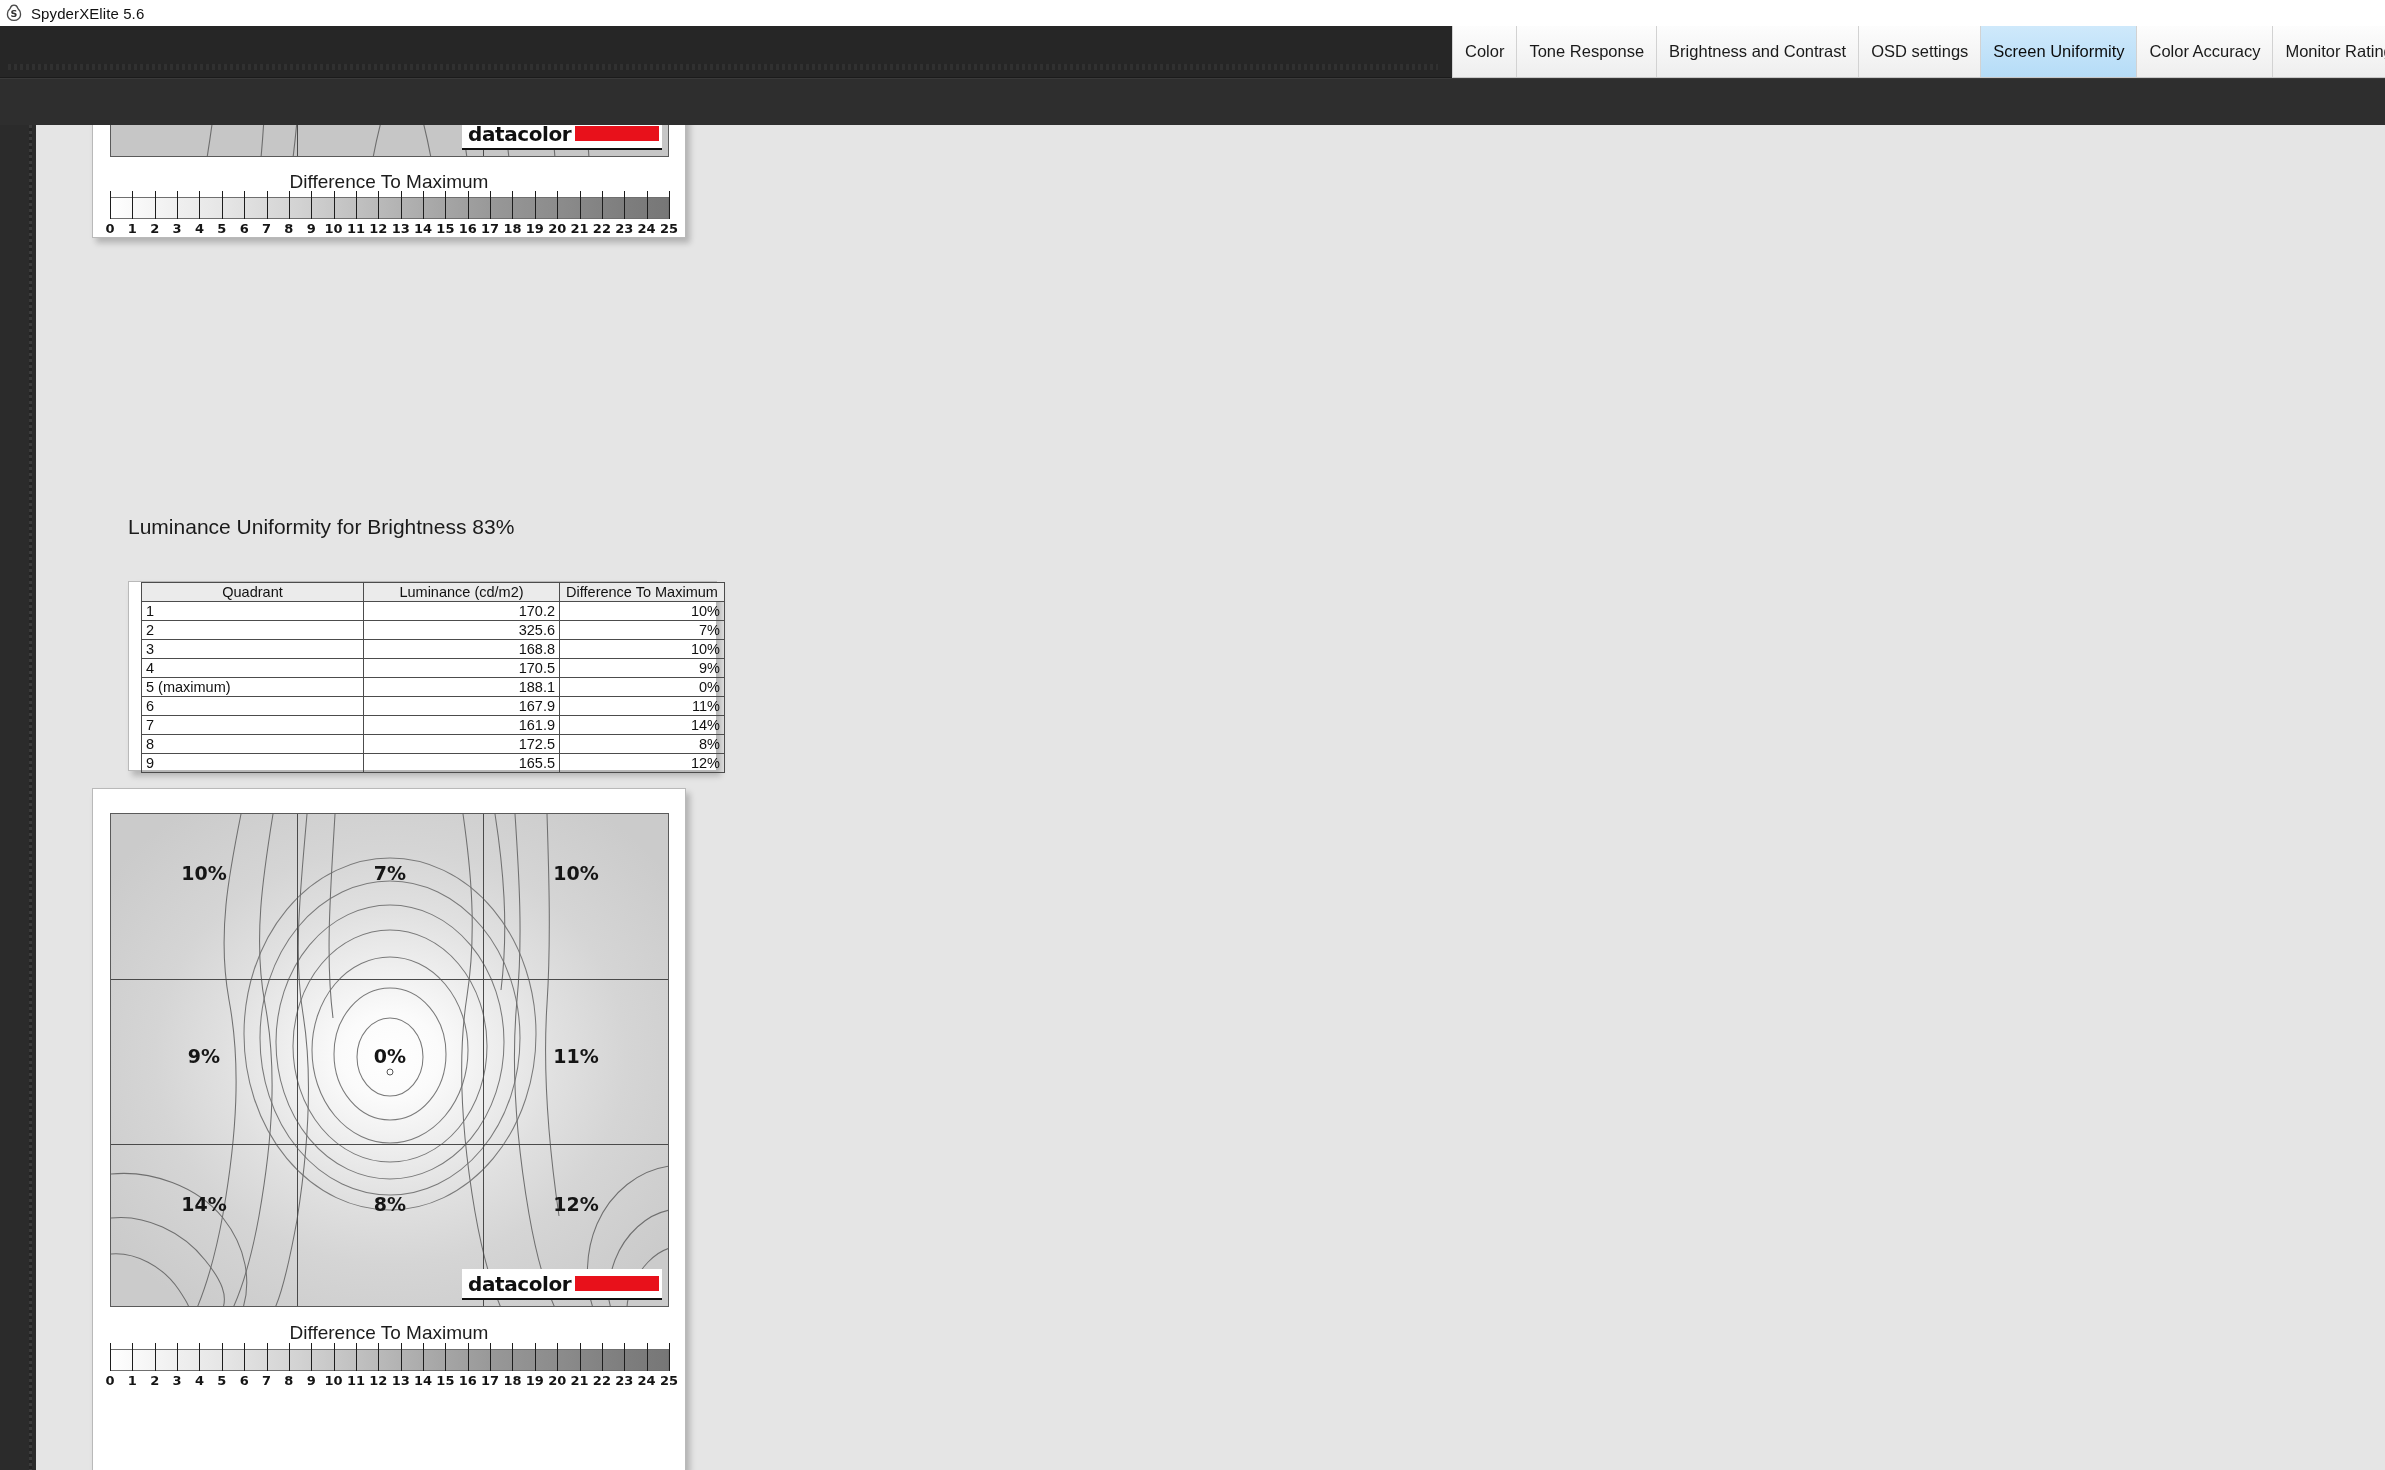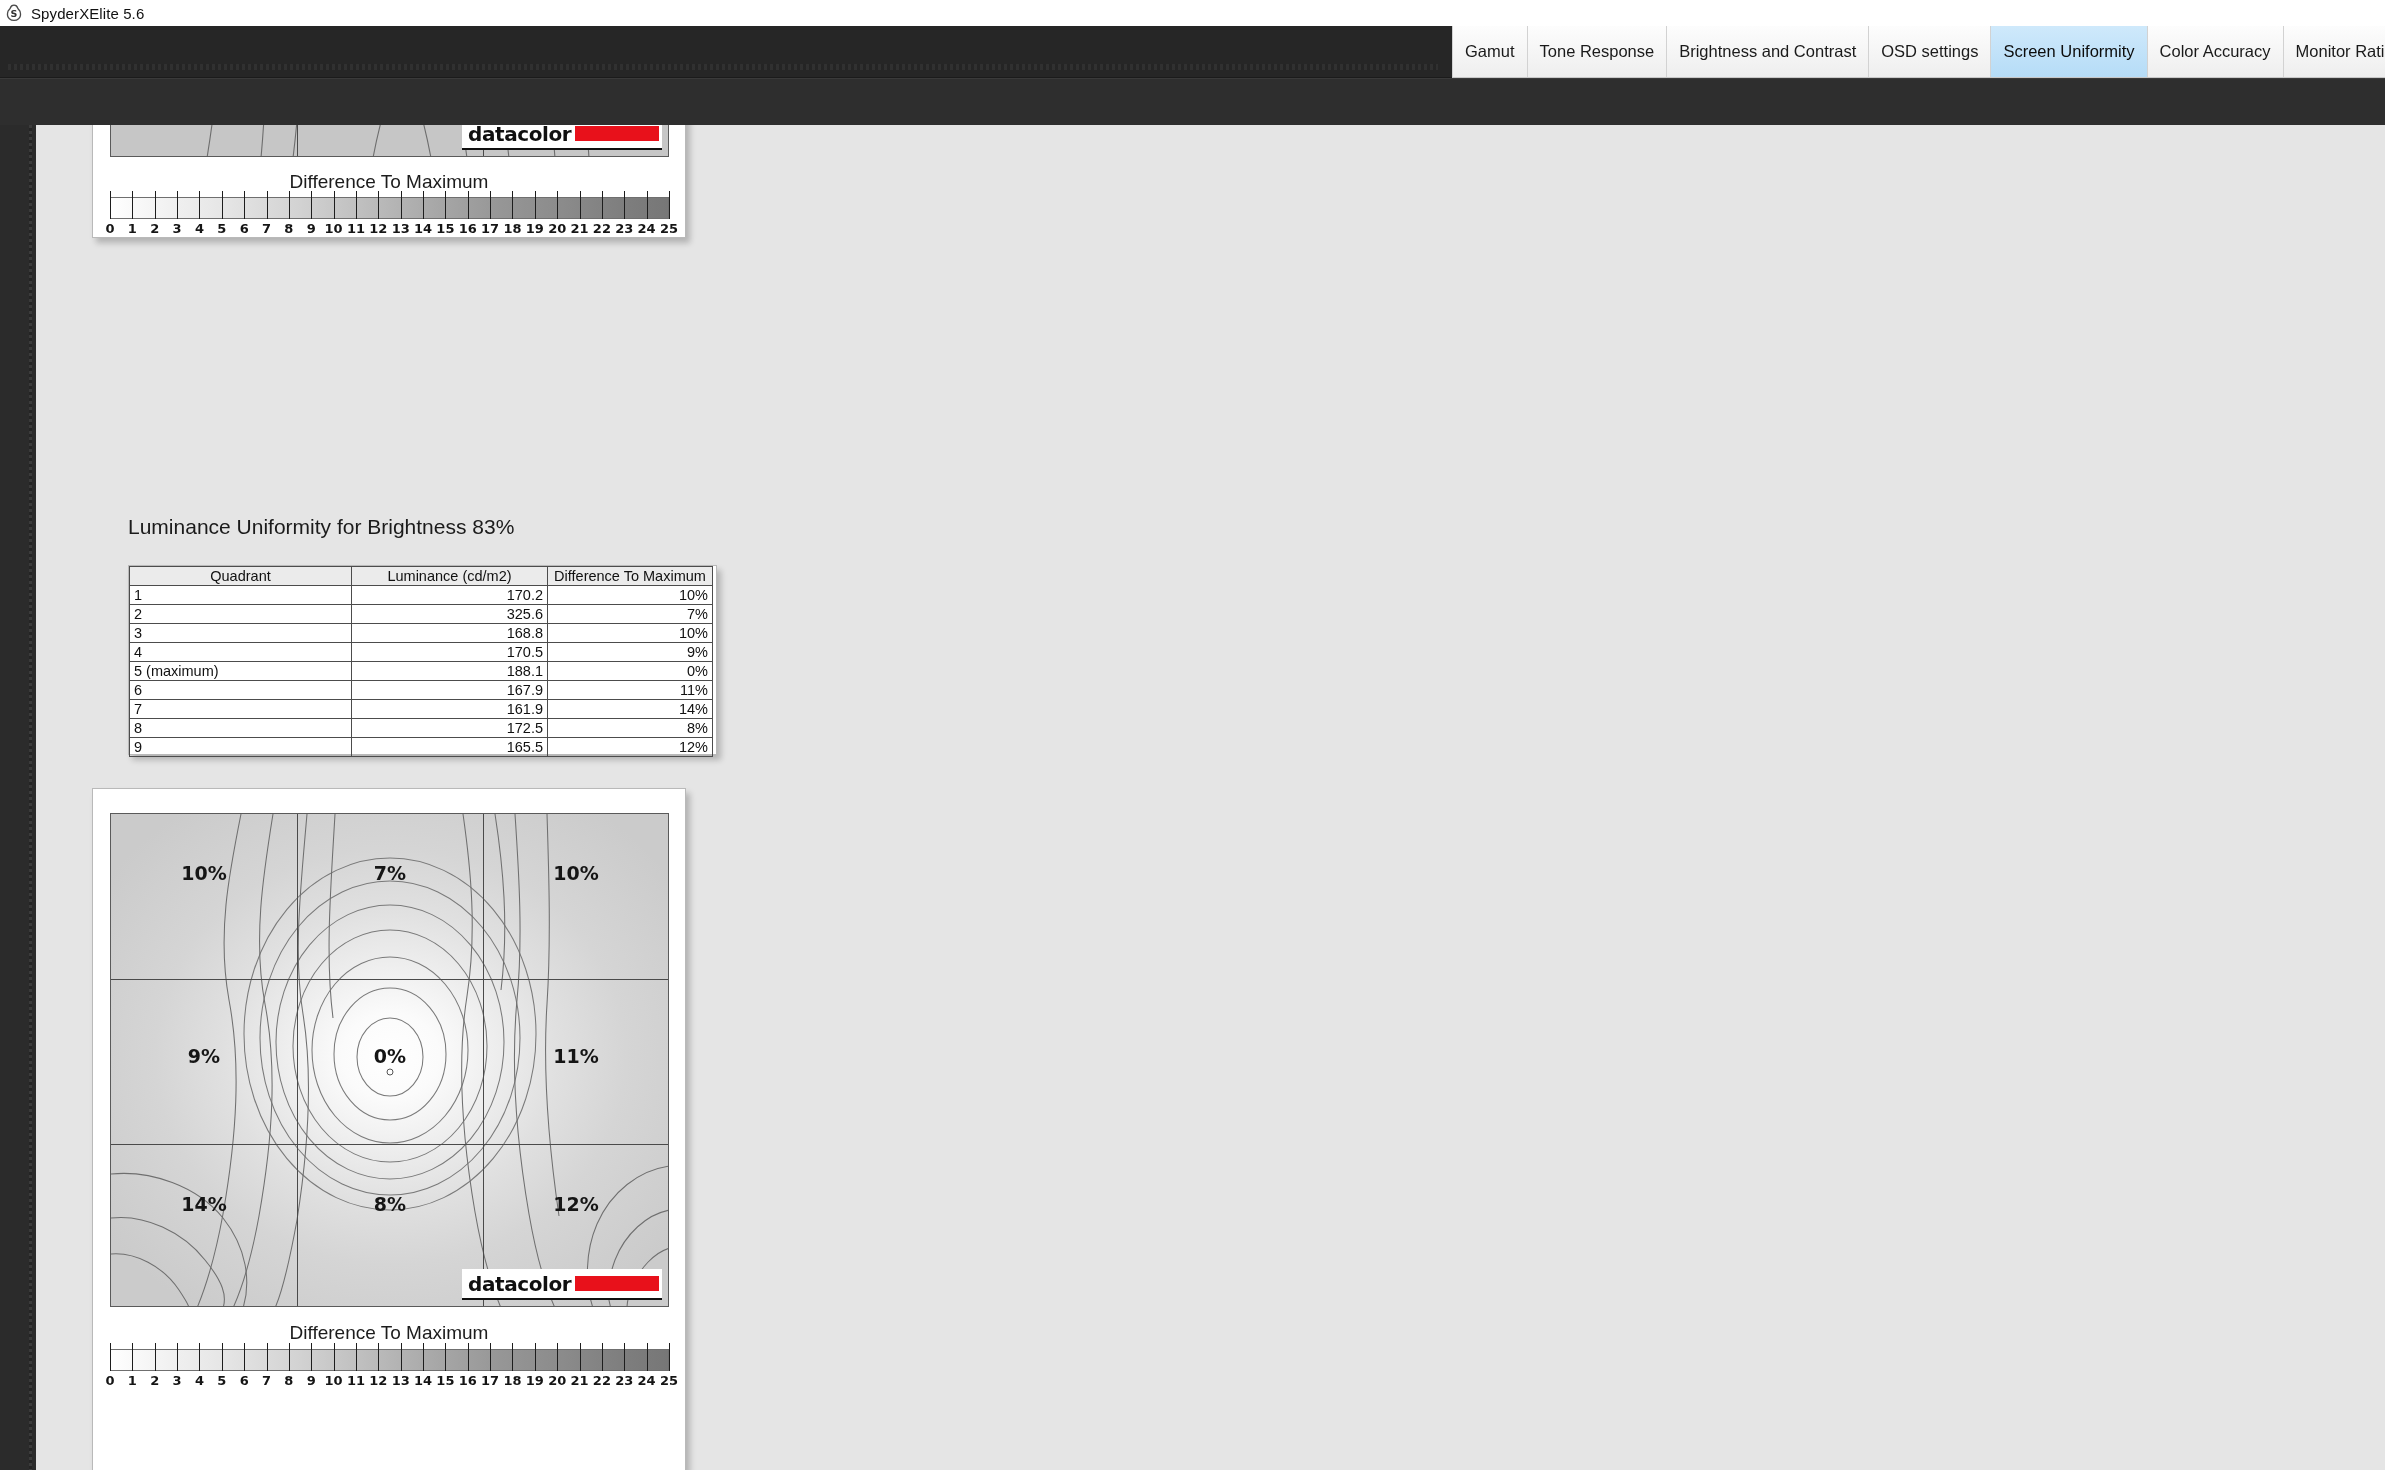--- a/index.html
+++ b/index.html
@@ -152,21 +152,21 @@
   }
 
   
   #section-title {
     position: absolute; left: 92px; top: 390px;
     font-size: 21px; color: #1b1b1b; white-space: nowrap;
   }
 
   
   #lum-table-card {
-    left: 92px; top: 440px; width: 589px; height: 190px;
+    left: 92px; top: 456px; width: 589px; height: 190px; padding-left: 12px;
   }
   table.lum {
     border-collapse: collapse; width: 583px; margin: 0;
     table-layout: fixed;
   }
   table.lum th, table.lum td {
     border: 1px solid #4c4c4c;
     font-size: 14.5px; color: #111;
     height: 19px; padding: 0 4px;
   }
@@ -197,21 +197,21 @@
 
 <div id="dark-band">
   <div id="dark-band-inner">
     <div id="dark-band-streak"></div>
   </div>
   <div id="dark-band-lower"></div>
 </div>
 
 <div id="tabbar">
     <div class="tab">
-      <span>Gamut</span>
+      <span>Color</span>
     </div>
     <div class="tab">
       <span>Tone Response</span>
     </div>
     <div class="tab">
       <span>Brightness and Contrast</span>
     </div>
     <div class="tab">
       <span>OSD settings</span>
     </div>

